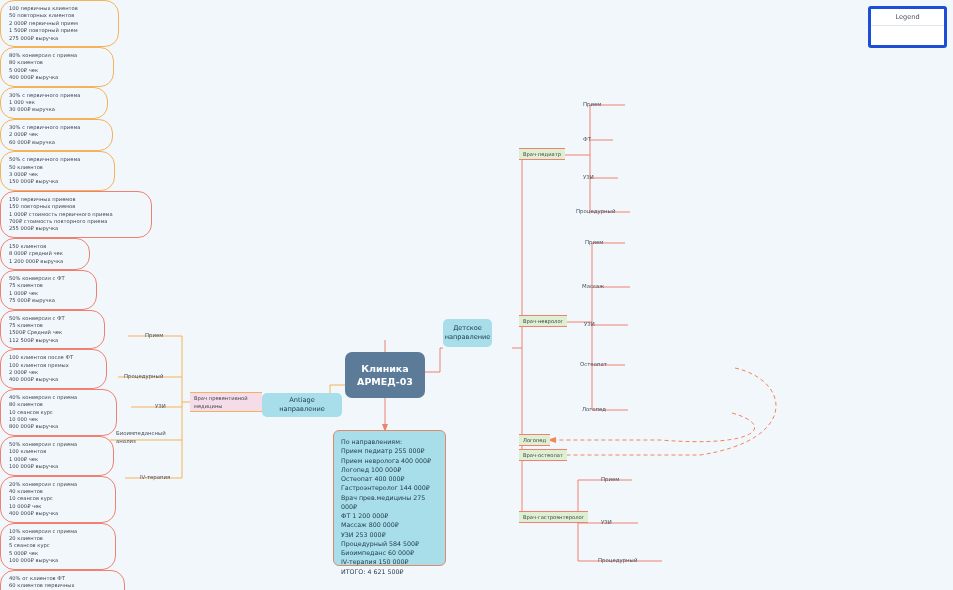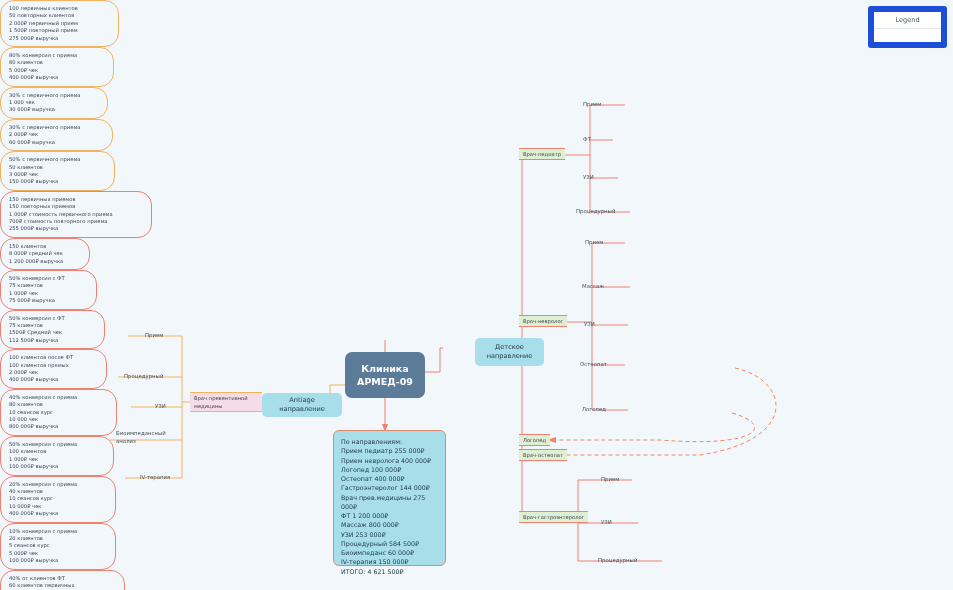--- a/index.html
+++ b/index.html
@@ -81,21 +81,21 @@
     font-size:6.3px;
     line-height:9.25px;
     padding:6px 7px;
     white-space:pre-line;
     box-sizing:border-box;
   }
 
   .legend{
     position:absolute;
     background:#ffffff;
-    border:6px solid #1d4ed8;
+    border:3px solid #1d4ed8;
     border-radius:3px;
     box-sizing:border-box;
   }
   .legend-title{
     text-align:center;
     font-size:6.6px;
     color:#4a525e;
     padding:4px 0 4px 0;
     border-bottom:1px solid #e2e7ee;
   }
@@ -170,41 +170,41 @@
     <polygon points="547,440 556,437 556,443" fill="#f0865c" stroke="none"></polygon>
     <polygon points="557,455 566,452 566,458" fill="#f0865c" stroke="none"></polygon>
   </svg>
 
   <div class="legend" style="left:868px;top:6px;width:79px;height:42px;">
     <div class="legend-title">Legend</div>
     <div class="legend-body"></div>
   </div>
 
   <div class="root" style="left:345px;top:352px;width:80px;height:46px;">Клиника
-АРМЕД-09</div>
+АРМЕД-03</div>
 
   <div class="summary" style="left:333px;top:430px;width:113px;height:136px;">По направлениям:
 Прием педиатр 255 000₽
 Прием невролога 400 000₽
 Логопед 100 000₽
 Остеопат 400 000₽
 Гастроэнтеролог 144 000₽
 Врач прев.медицины 275 000₽
 ФТ 1 200 000₽
 Массаж 800 000₽
 УЗИ 253 000₽
 Процедурный 584 500₽
 Биоимпеданс 60 000₽
 IV-терапия 150 000₽
 ИТОГО: 4 621 500₽</div>
 
   <div class="pill" style="left:262px;top:393px;width:80px;height:24px;">Antiage
 направление</div>
 
-  <div class="pill" style="left:443px;top:338px;width:69px;height:28px;margin-left:32px;">Детское
+  <div class="pill" style="left:443px;top:319px;width:49px;height:28px;">Детское
 направление</div>
 
   <div class="tag pink" style="left:190px;top:392px;width:72px;">
     <span style="white-space:pre-line;display:block;">Врач превентивной
 медицины</span>
   </div>
 
   <div class="tag green" style="left:519px;top:148px;">Врач-педиатр</div>
 
   <div class="tag green" style="left:519px;top:315px;">Врач-невролог</div>

